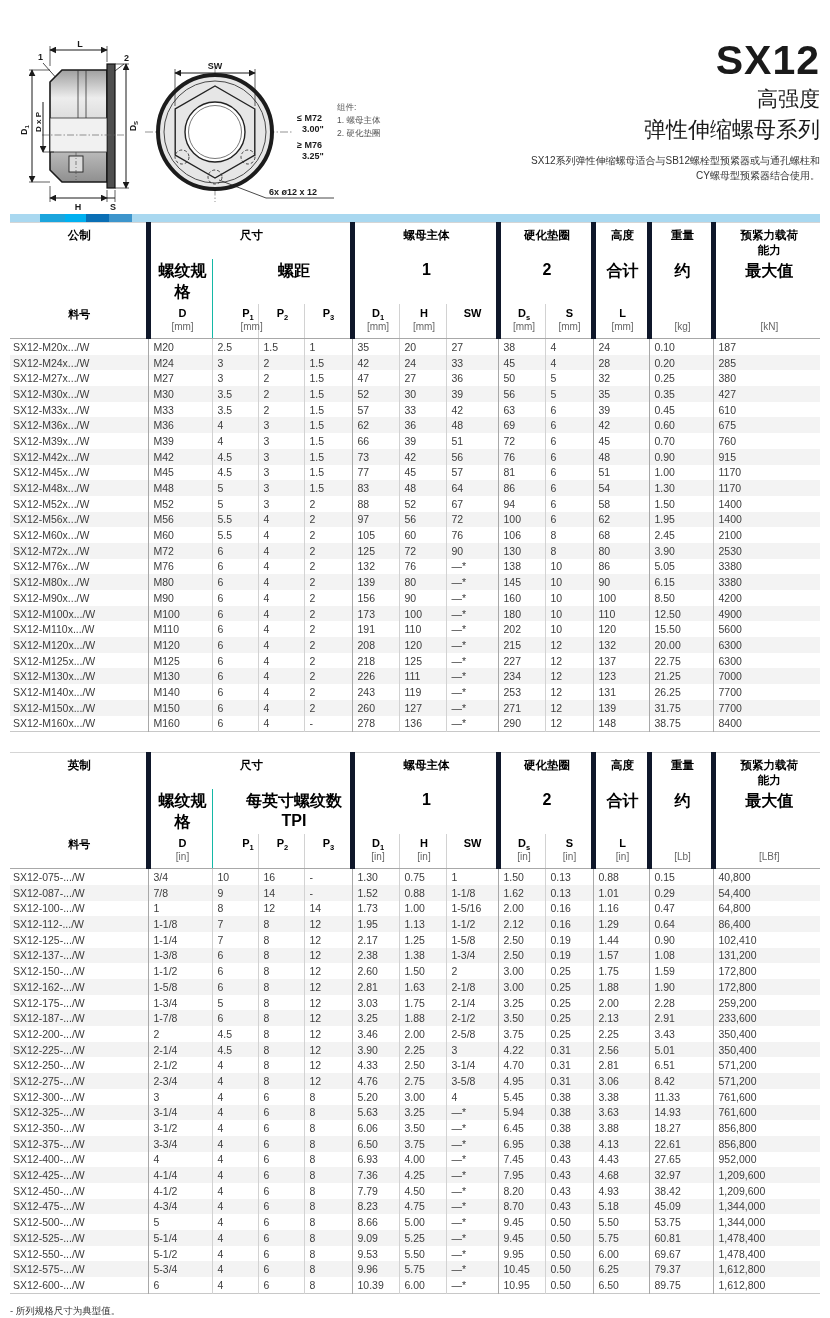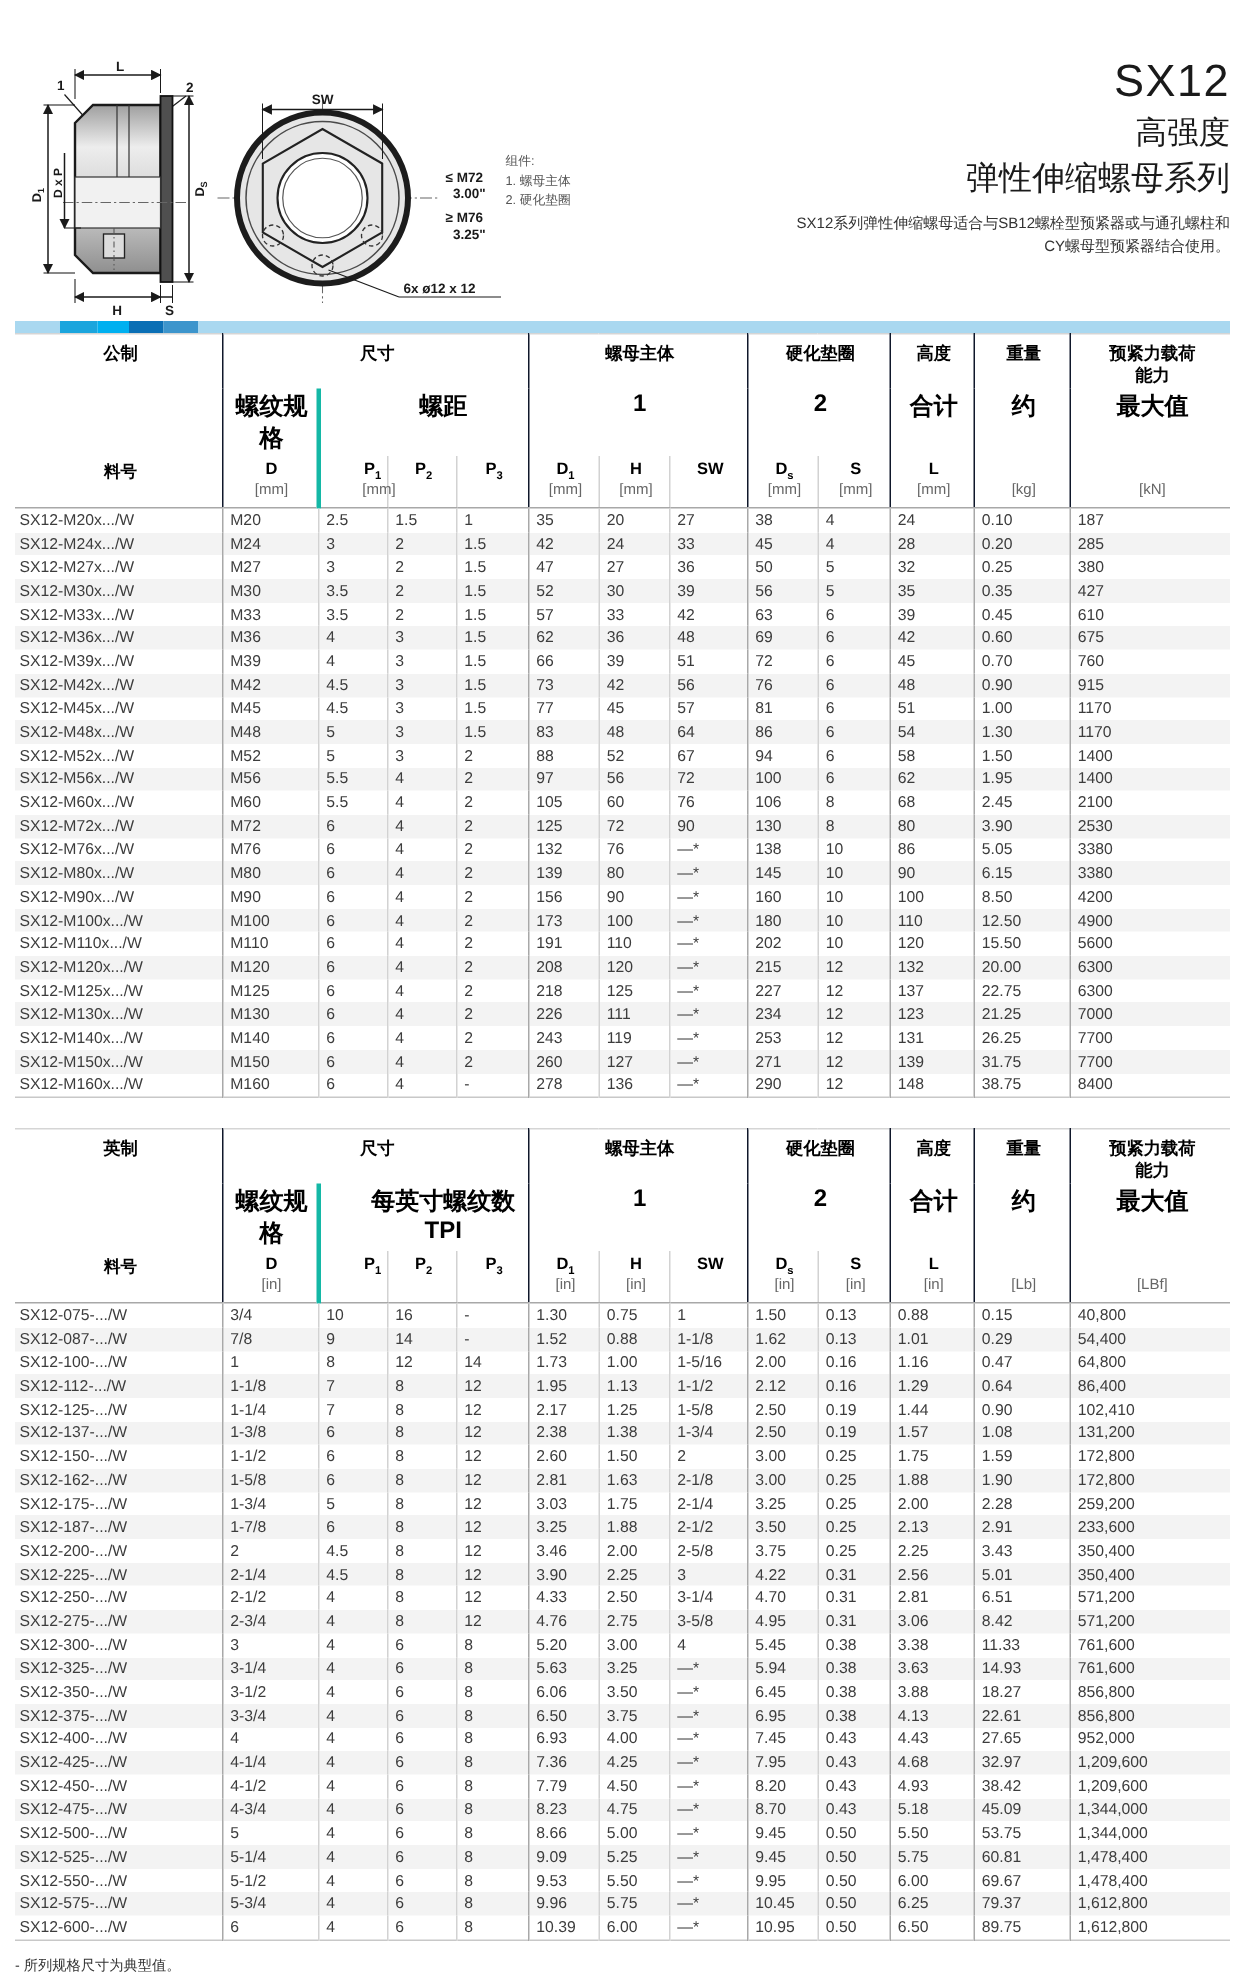--- a/index.html
+++ b/index.html
@@ -3,38 +3,38 @@
 <meta charset="utf-8">
 <style>
   html,body{margin:0;padding:0;background:#fff;}
   body{width:830px;height:1318px;overflow:hidden;font-family:"Liberation Sans","DejaVu Sans",sans-serif;color:#3c3c3c;position:relative;}
   
   .hdr{position:relative;height:212px;}
   .svgbox{position:absolute;}
   svg{font-family:"Liberation Sans","DejaVu Sans",sans-serif;}
   .legend{position:absolute;left:337px;top:101px;font-size:8.5px;color:#555;line-height:1.55;}
   .titleblock{position:absolute;right:10px;top:40px;text-align:right;color:#1a1a1a;}
-  .t-main{font-size:30px;font-weight:400;line-height:1.02;letter-spacing:1px;}
+  .t-main{font-size:41px;font-weight:700;line-height:1.02;letter-spacing:1px;}
   .t-sub1{font-size:21px;font-weight:300;margin-top:3px;}
   .t-sub2{font-size:22px;font-weight:300;margin-top:2px;}
   .t-desc{font-size:10px;color:#333;margin-top:8px;line-height:1.5;margin-left:12px;}
   
   .accent{display:flex;height:8px;margin:2px 10px 0 10px;}
   
   table{border-collapse:collapse;table-layout:fixed;width:810px;margin:0 10px;border-bottom:1px solid #c8c8c8;border-top:1px solid #d5d5d5;}
   th{font-weight:bold;color:#000;text-align:center;vertical-align:top;padding:5px 2px 1px 5px;}
   .hr1 th{font-size:11.5px;height:24px;}
   .hr2 th{font-size:16px;height:20px;padding-top:2px;}
   .hr3 th{font-size:11px;height:30px;border-bottom:1px solid #a8a8a8;padding-top:3px;}
   .hr3 .cl{height:14px;font-size:11px;}
   .hr3 sub{font-size:7.5px;}
   .hr3 .cu{font-weight:normal;color:#666;font-size:10px;}
   .ctr{text-align:center;}
-  .bl-d{border-left:1px solid #0f172a;}
-  .bl-m{border-left:3px solid #14b8a6;padding-left:28px;}
+  .bl-d{border-left:5px solid #0f172a;}
+  .bl-m{border-left:1px solid #14b8a6;padding-left:28px;}
   .bl-l{border-left:1px solid #d2d2d2;}
   tbody td{font-size:10.5px;height:15.7px;padding:0 2px 0 5px;color:#3c3c3c;white-space:nowrap;overflow:hidden;}
   tbody td:first-child{padding-left:3px;margin-left:22px;}
   tbody td:nth-child(2),tbody td:nth-child(6),tbody td:nth-child(9),
   tbody td:nth-child(11),tbody td:nth-child(12),tbody td:nth-child(13){border-left:1px solid #a8a8a8;}
   tbody td:nth-child(3),tbody td:nth-child(4),tbody td:nth-child(5),
   tbody td:nth-child(7),tbody td:nth-child(8),tbody td:nth-child(10){border-left:1px solid #d2d2d2;}
   tbody tr:nth-child(even){background:#f3f3f3;}
   .gap{height:20px;}
   

